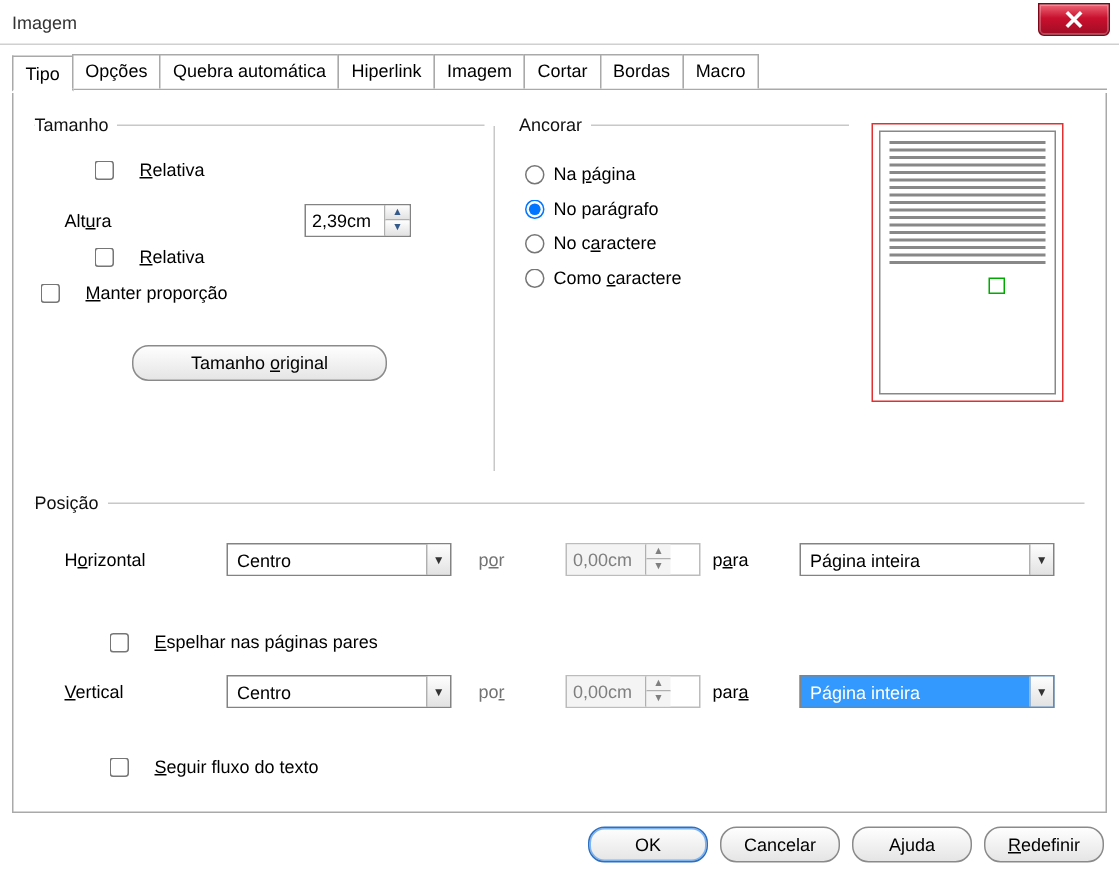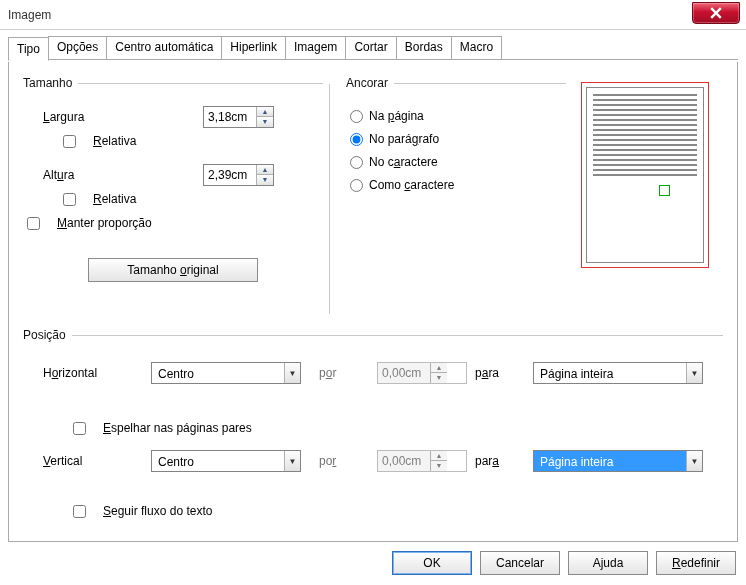--- a/index.html
+++ b/index.html
@@ -109,21 +109,21 @@
   .topcols { display:flex; }
   .col-size { width: 300px; }
   .col-anchor { width: 230px; padding-left: 10px;}
   .col-preview { flex:1; display:flex; justify-content:center; padding-top:6px; }
   .btn {
     min-width: 80px;
     height: 24px;
     padding: 2px 14px;
     background: linear-gradient(#fefefe,#e5e5e5);
     border: 1px solid #8a8a8a;
-    border-radius: 0;
+    border-radius: 11px;
     font: inherit;
     cursor:pointer;
   }
   .btn-wide { min-width: 170px; }
   .hsep { border-left: 1px solid #c8c8c8; height: 230px; margin: 8px 6px 0 6px; }
   .select {
     display:inline-flex; align-items:flex-end;
     border:1px solid #838383; height:22px; background:#fff;
   }
   .select input { border:none;outline:none;font:inherit;padding:2px 6px; width:100%; }
@@ -157,44 +157,34 @@
     <svg viewBox="0 0 10 10">
         <path d="M1 1 L9 9 M9 1 L1 9" stroke="#fff" stroke-width="2"></path>
       </svg>
   </div>
 </div>
 
 <div class="content">
   <div class="tabs">
     <div class="tab active">Tipo</div>
     <div class="tab">Opções</div>
-    <div class="tab">Centro automática</div>
+    <div class="tab">Quebra automática</div>
     <div class="tab">Hiperlink</div>
     <div class="tab">Imagem</div>
     <div class="tab">Cortar</div>
     <div class="tab">Bordas</div>
     <div class="tab">Macro</div>
   </div>
 
   <div class="panel">
     <div class="topcols">
 
       <div class="col-size">
         <fieldset class="gbox">
           <legend>Tamanho</legend>
-          <div class="row indent1">
-            <span class="lbl" style="width:160px"><span class="u">L</span>argura</span>
-            <span class="spin">
-              <input value="3,18cm" style="">
-              <span class="steppers">
-                  <div>▲</div>
-                  <div>▼</div>
-                </span>
-            </span>
-          </div>
           <div class="row indent2">
             <label class="chk">
               <input type="checkbox" style="">
               <span><span class="u">R</span>elativa</span>
             </label>
           </div>
           <div class="row indent1" style="margin-top:16px">
             <span class="lbl" style="width:160px">Alt<span class="u">u</span>ra</span>
             <span class="spin">
               <input value="2,39cm" style="">

